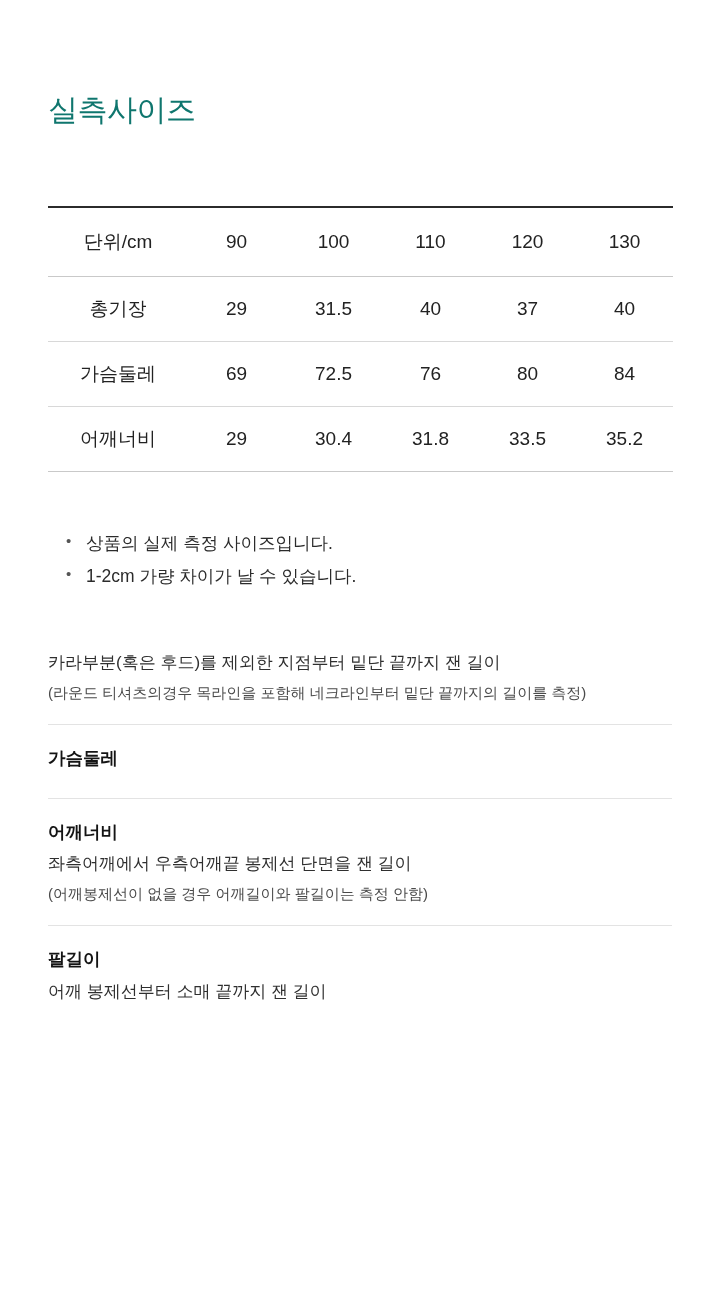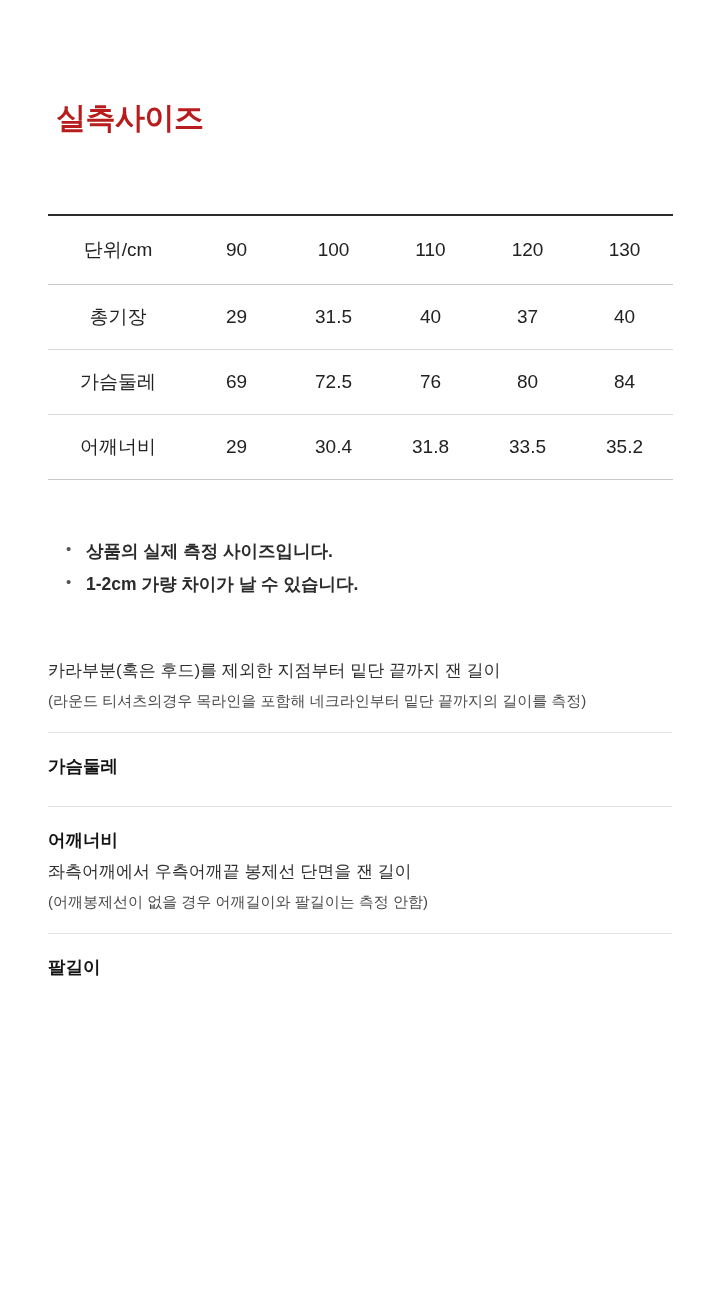--- a/index.html
+++ b/index.html
@@ -18,26 +18,26 @@
   .page {
     position: relative;
     width: 720px;
     height: 1301px;
     box-sizing: border-box;
     padding: 0 48px;
   }
 
   
   .title {
-    margin: 8px;
+    margin: 0;
     padding-top: 92px;
     font-size: 30px;
-    font-weight: 700;
+    font-weight: 400;
     letter-spacing: -0.5px;
-    color: #b91c1c;
+    color: #0f766e;
     line-height: 1.2;
   }
 
   
   .size-table {
     margin-top: 78px;
     width: 624px;
     border-collapse: collapse;
     table-layout: fixed;
   }
@@ -85,21 +85,20 @@
     content: "•";
     position: absolute;
     left: 18px;
     top: 0;
     color: #555555;
     font-size: 15px;
     line-height: 1.78;
   }
   .notes .line {
     display: block;
-    font-weight: bold;
   }
 
   
   .defs {
     margin-top: 58px;
   }
   .def-block {
     padding-bottom: 20px;
   }
   .def-block + .def-block {
@@ -201,17 +200,18 @@
     </div>
 
     <div class="def-block">
       <p class="def-title">어깨너비</p>
       <p class="def-desc">좌측어깨에서 우측어깨끝 봉제선 단면을 잰 길이</p>
       <p class="def-sub">(어깨봉제선이 없을 경우 어깨길이와 팔길이는 측정 안함)</p>
     </div>
 
     <div class="def-block">
       <p class="def-title">팔길이</p>
+      <p class="def-desc">어깨 봉제선부터 소매 끝까지 잰 길이</p>
     </div>
 
   </div>
 
 </div>
 
 </body></html>

